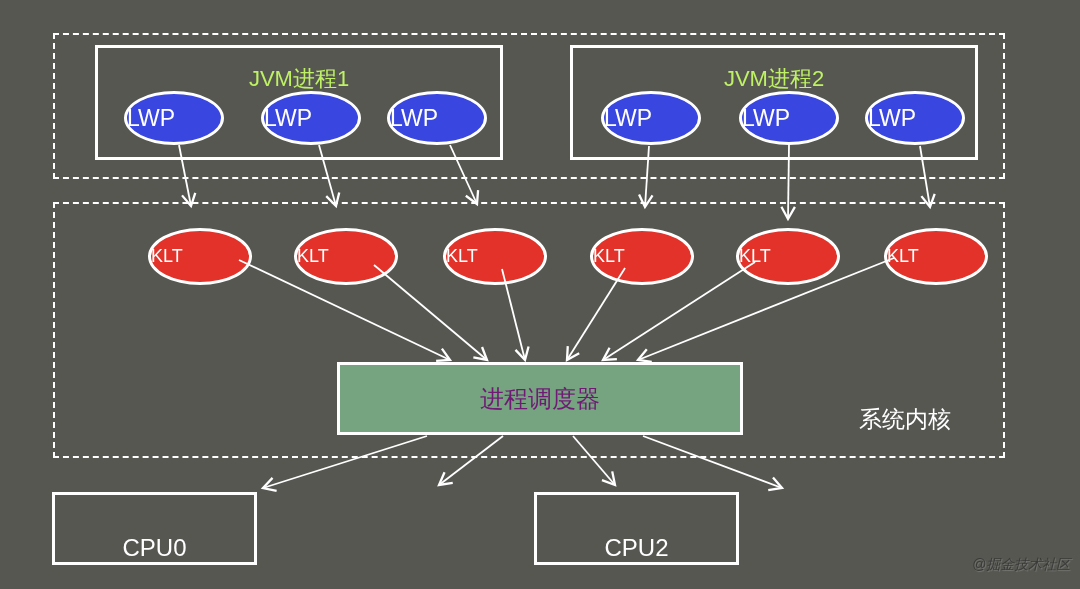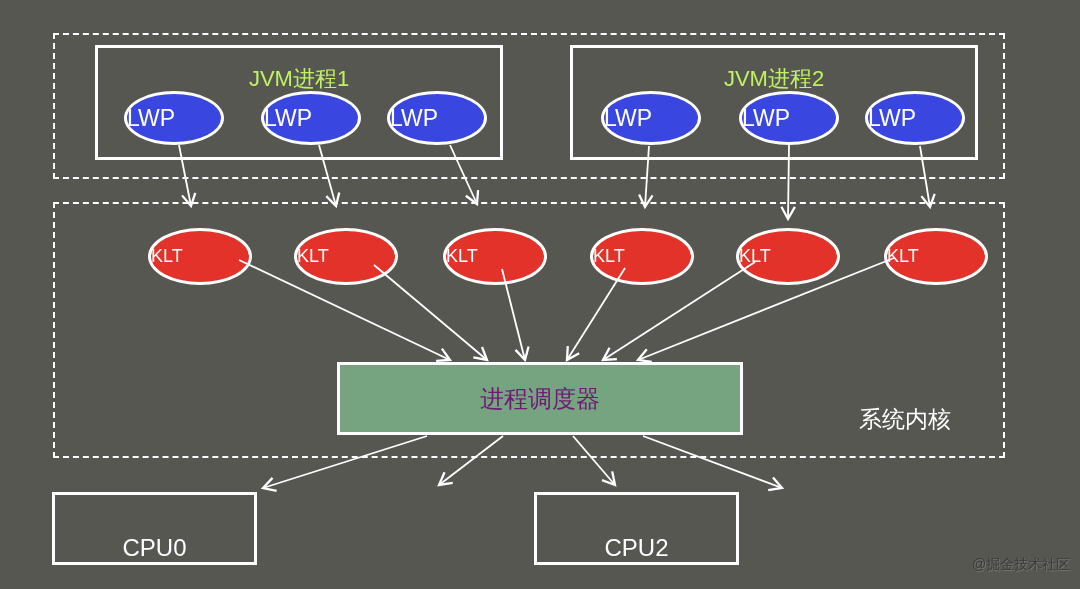--- a/index.html
+++ b/index.html
@@ -62,20 +62,21 @@
     display:flex;align-items:flex-end;justify-content:center;
     color:#ffffff;font-size:24px;
   }
   .watermark{
     position:absolute;
     left:972px;top:556px;
     font-size:14px;
     color:rgba(52,52,50,0.85);
     text-shadow:1px 1px 1px rgba(190,190,185,0.35);
     white-space:nowrap;
+    font-style:italic;
   }
   .arrows{
     position:absolute;left:0;top:0;
     pointer-events:none;
   }
 </style>
 </head>
 <body>
 
 <div class="stage">

